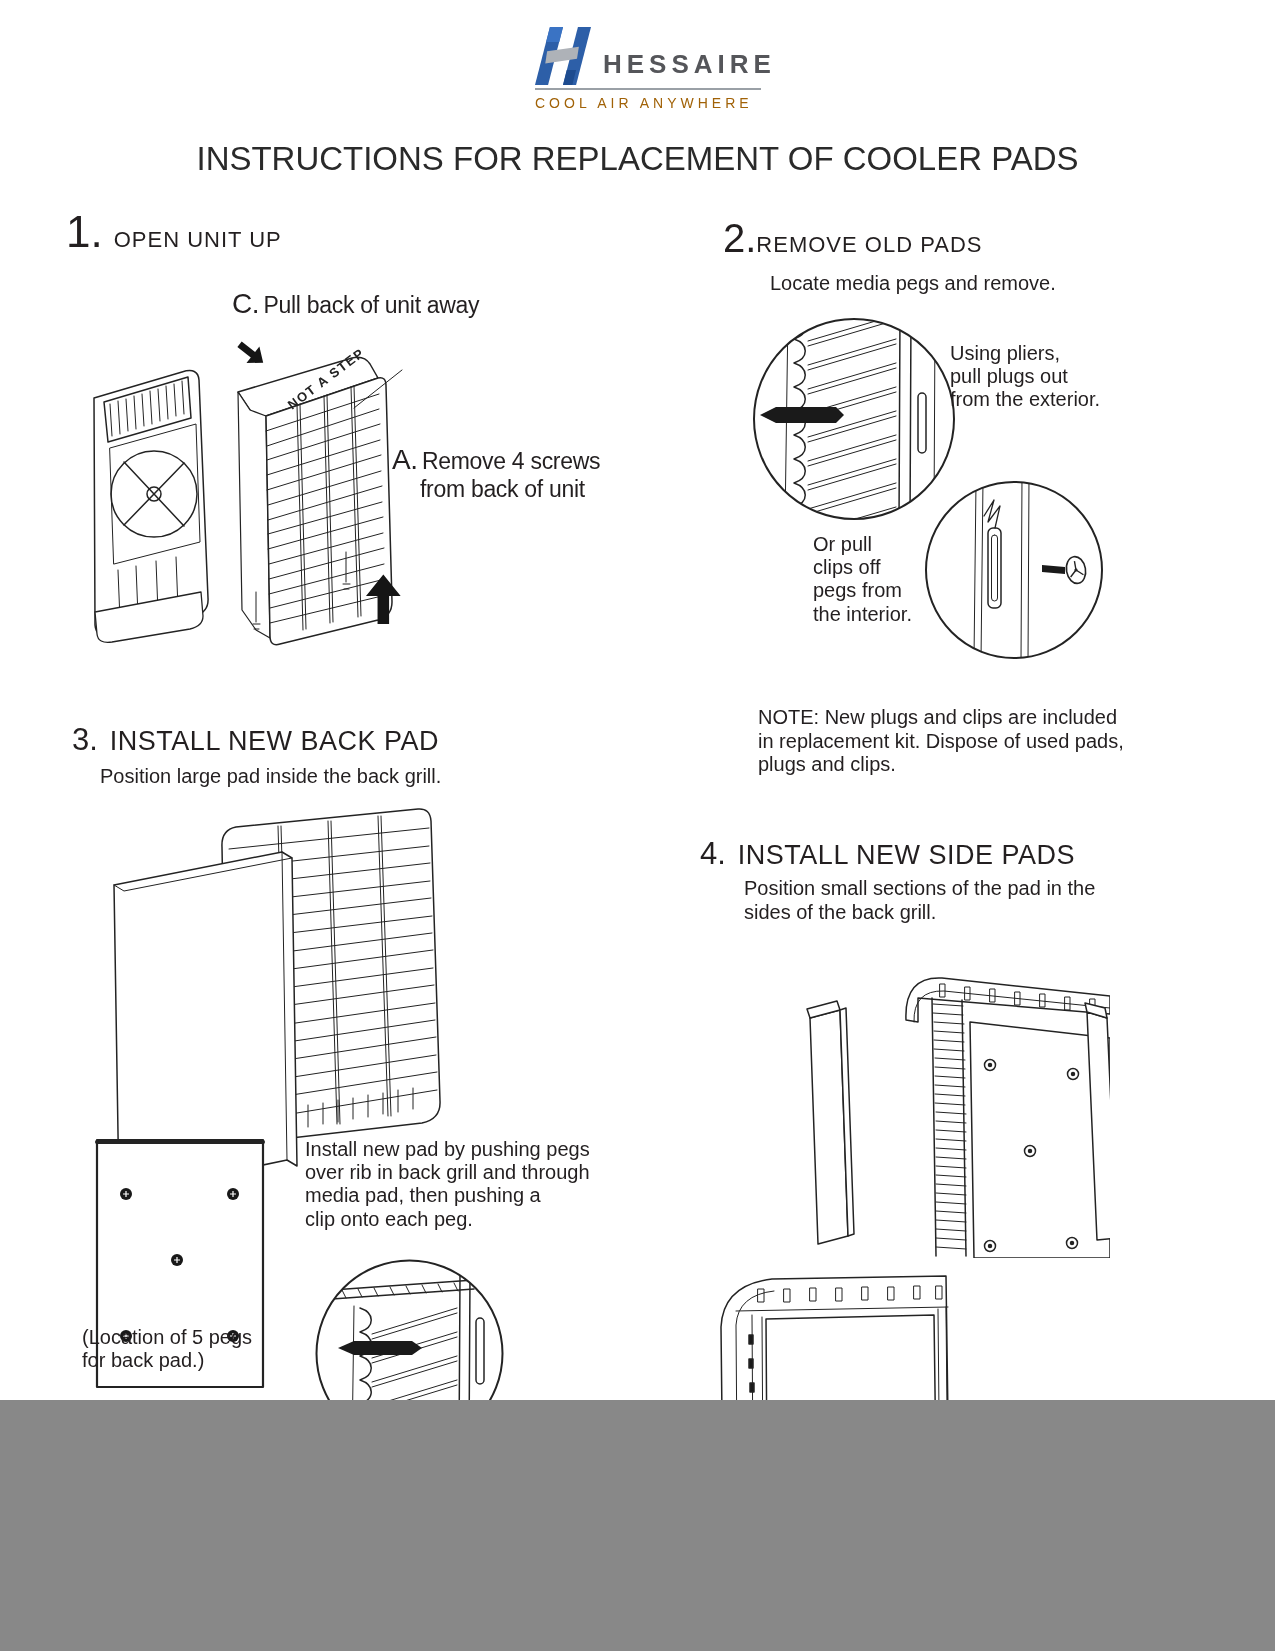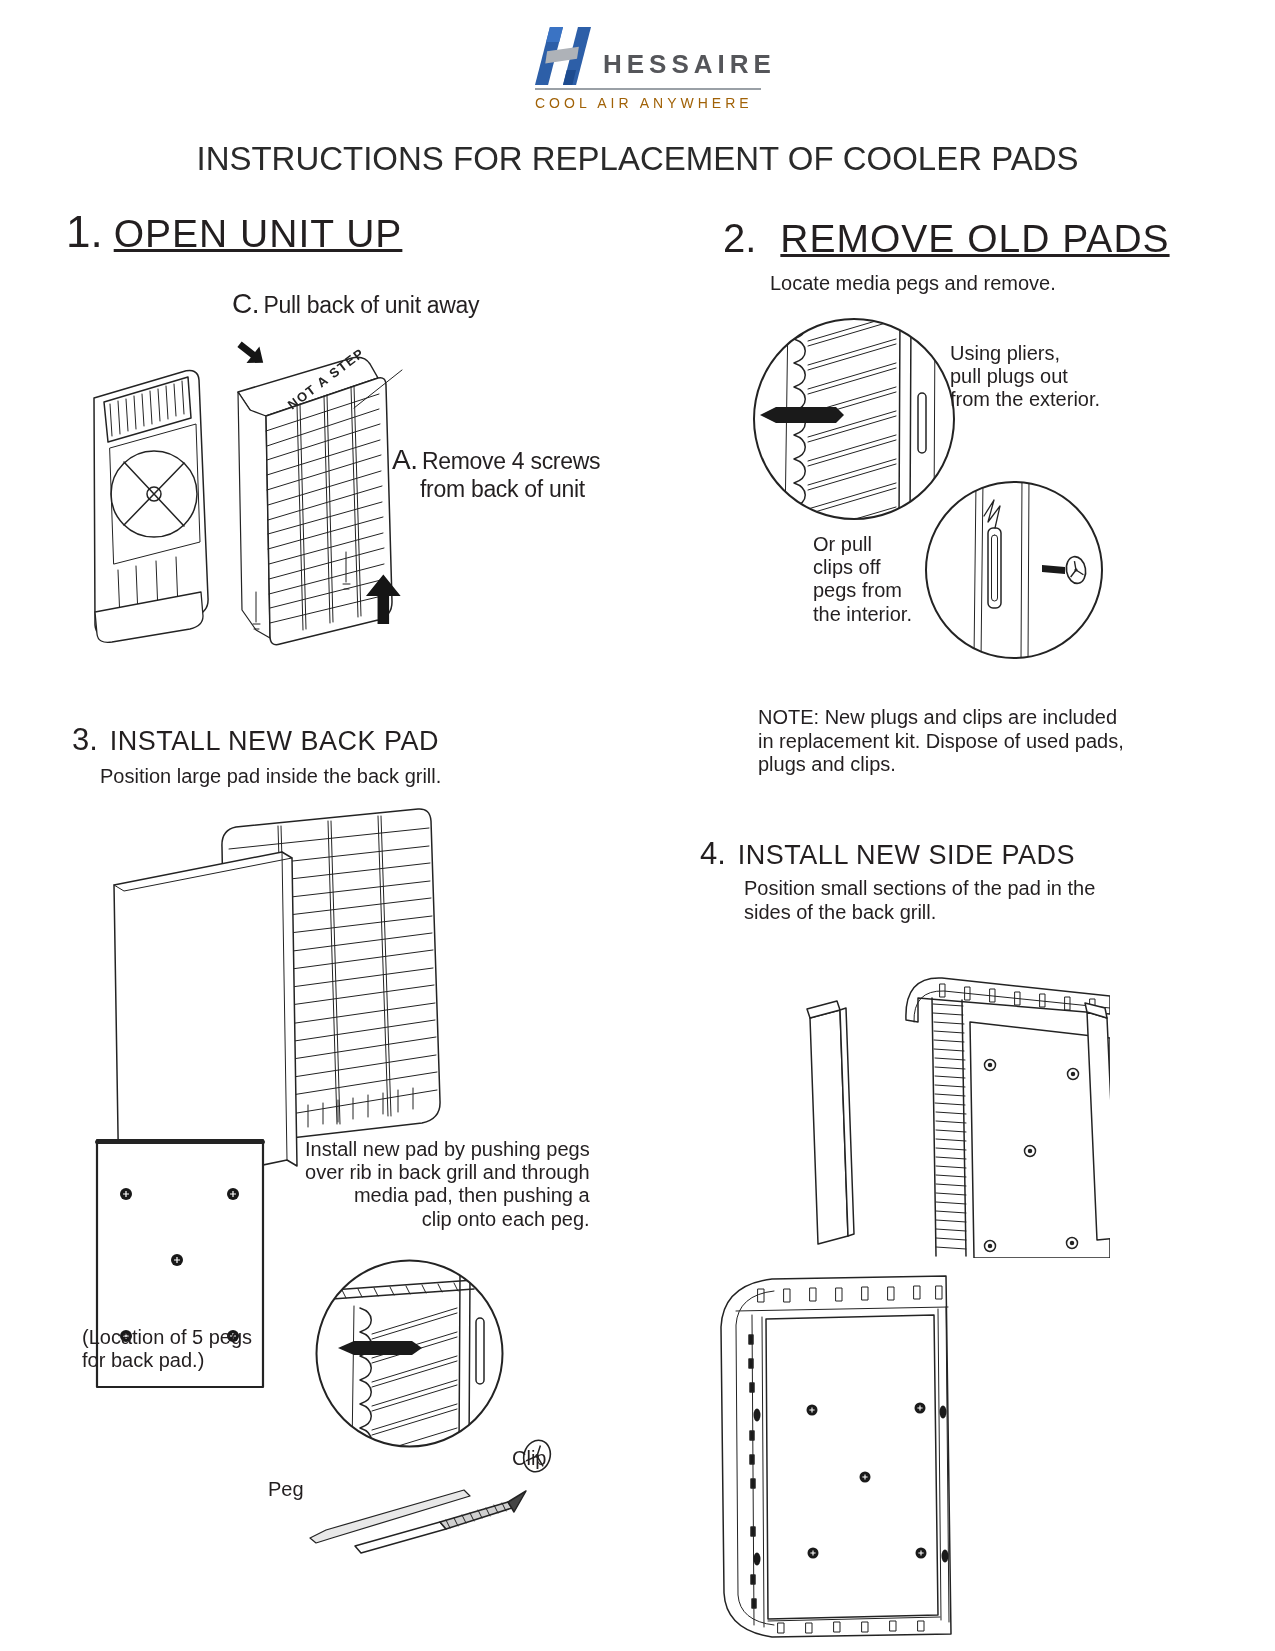--- a/index.html
+++ b/index.html
@@ -1,35 +1,35 @@
 <!DOCTYPE html>
 <html><head>
 <meta charset="utf-8">
 <style>
   html,body{margin:0;padding:0;background:#888;}
   .page{
-    position:relative;width:1275px;height:1651px;margin:0 auto;
+    position:relative;width:1275px;height:1400px;margin:0 auto;
     background:#ffffff;overflow:hidden;
     font-family:"Liberation Sans", sans-serif;color:#231f20;
   }
   .abs{position:absolute;}
   .pre{white-space:pre-line;}
   
   .logo-row{display:flex;align-items:flex-end;}
   .brand{font-size:26px;font-weight:700;letter-spacing:5px;color:#55565a;}
   .logo-rule{height:2px;background:#9aa0a6;}
   .tagline{font-size:14px;letter-spacing:4px;color:#a16207;font-weight:500;}
   
   .doc-title{width:1275px;text-align:center;font-size:34px;font-weight:500;letter-spacing:0px;color:#2a2a2a;transform:scaleX(0.97);}
   
   .shead{display:flex;align-items:baseline;white-space:nowrap;}
   .num-big{font-size:44px;font-weight:400;}
   .num-med{font-size:40px;font-weight:400;}
   .num-sm{font-size:31px;font-weight:500;}
-  .headtxt{font-size:39px;font-weight:500;letter-spacing:1px;margin-left:11px;text-decoration:underline;}
+  .headtxt{font-size:22px;font-weight:500;letter-spacing:1px;margin-left:11px;}
   .headtxt-sm{font-size:27px;font-weight:500;letter-spacing:0.5px;margin-left:12px;}
   
   .body-t{font-size:20px;line-height:1.16;}
   .lbl-letter{font-size:28px;letter-spacing:-0.5px;}
   .lbl-text{font-size:23px;letter-spacing:-0.3px;}
   svg{display:block;}
   .ln{stroke:#232323;fill:none;stroke-width:1.5;stroke-linejoin:round;stroke-linecap:round;}
   .thin{stroke-width:1px;}
   .fillw{fill:#ffffff;}
 </style>
@@ -99,21 +99,21 @@
 
   <div class="abs" style="left:392px;top:444px;">
     <div><span class="lbl-letter">A.</span>
       <span class="lbl-text">Remove 4 screws</span></div>
     <div class="lbl-text" style="padding-left:28px;">from back of unit</div>
   </div>
 
 
   <div class="abs shead" style="left:723px;top:216px;">
     <span class="num-med">2.</span>
-    <span class="headtxt" style="margin-left:24px;">REMOVE OLD PADS</span>
+    <span class="headtxt" style="margin-left:0;">REMOVE OLD PADS</span>
   </div>
   <div class="abs body-t" style="left:770px;top:272px;">Locate media pegs and remove.</div>
 
   <svg class="abs" style="left:748px;top:313px;" width="212" height="212" viewBox="0 0 212 212">
     <defs>
         <clipPath id="c1">
           <circle cx="106" cy="106" r="100"></circle>
         </clipPath>
       </defs>
     <g clip-path="url(#c1)" class="ln">
@@ -199,21 +199,21 @@
           <circle r="6" fill="#181818"></circle>
           <path d="M-3,0 H3 M0,-3 V3" stroke="#fff" stroke-width="1.2"></path>
         </g>
       <g transform="translate(155,531)">
           <circle r="6" fill="#181818"></circle>
           <path d="M-3,0 H3 M0,-3 V3" stroke="#fff" stroke-width="1.2"></path>
         </g>
     </g>
   </svg>
 
-  <div class="abs body-t pre" style="left:305px;top:1138px;text-align:right;">Install new pad by pushing pegs
+  <div class="abs body-t pre" style="left:305px;top:1138px;">Install new pad by pushing pegs
 over rib in back grill and through
 media pad, then pushing a
 clip onto each peg.</div>
   <div class="abs body-t pre" style="left:82px;top:1326px;">(Location of 5 pegs
 for back pad.)</div>
 
   <svg class="abs" style="left:312px;top:1256px;" width="195" height="195" viewBox="0 0 195 195">
     <defs>
         <clipPath id="c3">
           <circle cx="97.5" cy="97.5" r="93"></circle>

